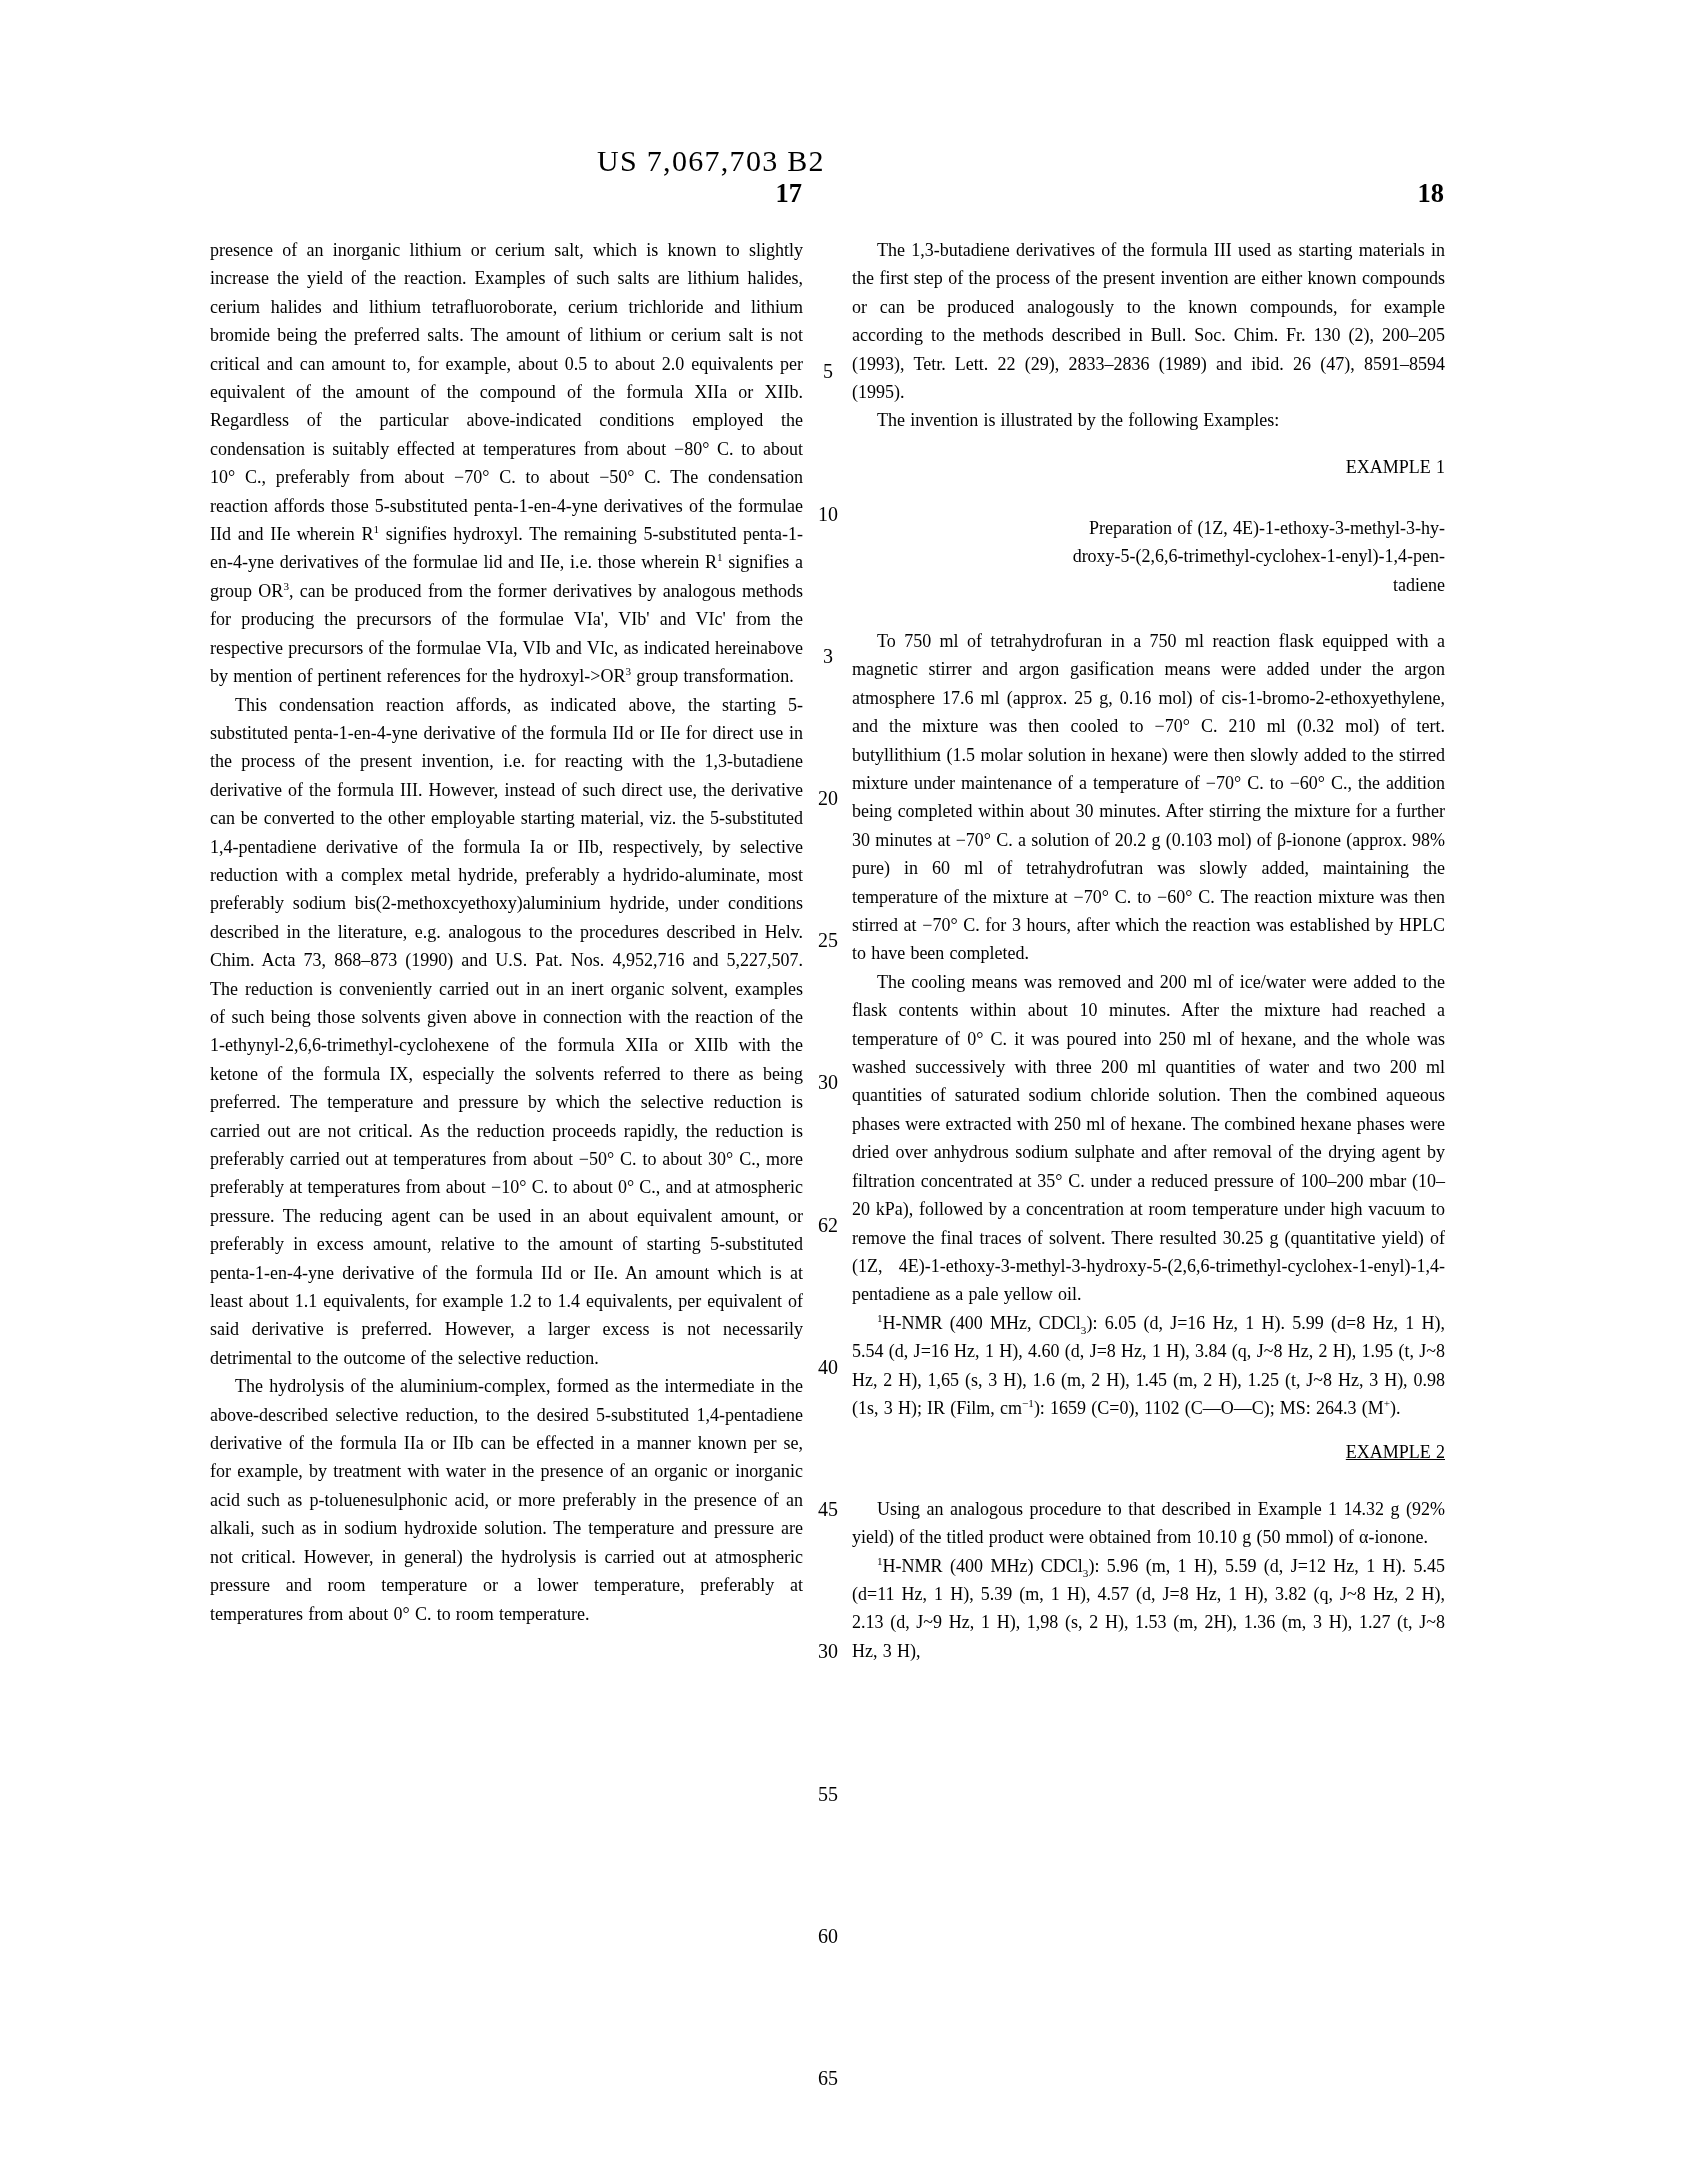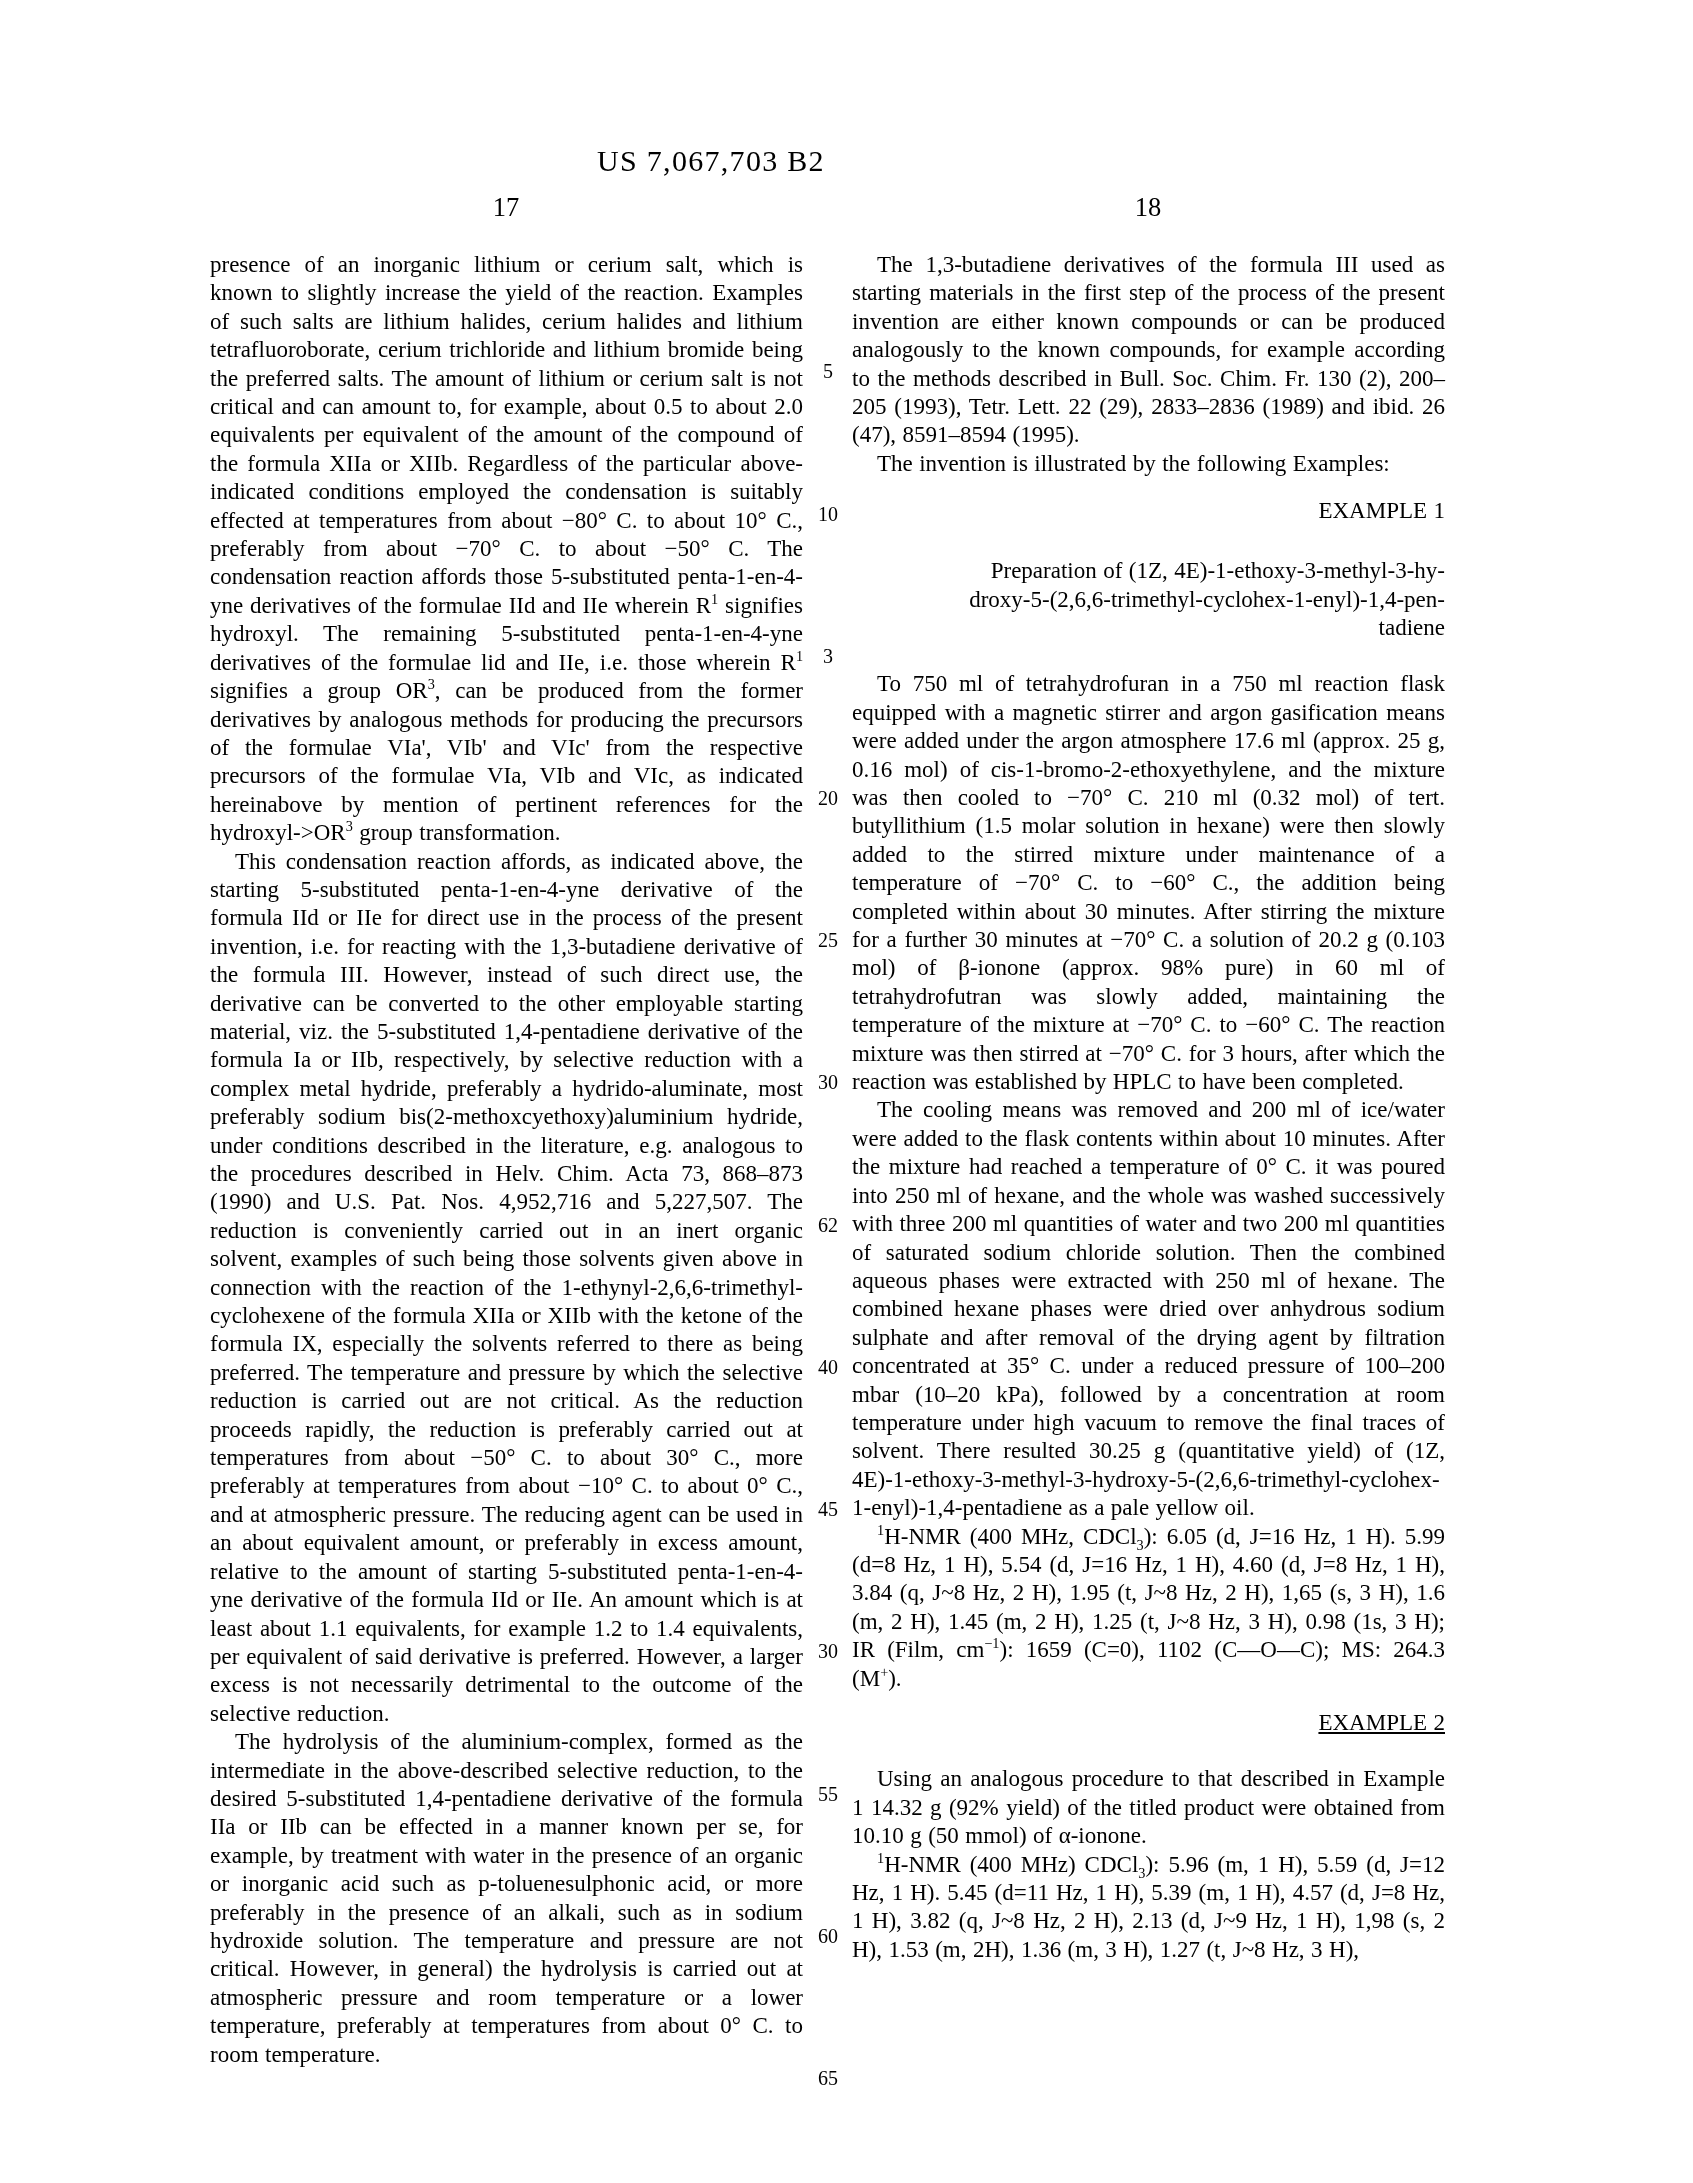--- a/index.html
+++ b/index.html
@@ -1,24 +1,24 @@
 <!DOCTYPE html>
 <html style="font-size:10.6px"><head>
 <meta charset="utf-8">
 <style>
   html,body{margin:0;padding:0;background:#ffffff;}
   .page{position:relative;width:1694px;height:2183px;background:#ffffff;color:#000;
         font-family:"Liberation Serif", serif;overflow:hidden;}
   .patent-number{position:absolute;top:144px;left:0;width:1422px;text-align:center;
         font-size:30px;letter-spacing:1.3px;white-space:nowrap;}
-  .colnum{position:absolute;top:192px;width:592px;text-align:center;font-size:26.5px;font-weight:normal;}
+  .colnum{position:absolute;top:178px;width:592px;text-align:right;font-size:26.5px;font-weight:bold;}
   .colnum-left{left:210px;}
   .colnum-right{left:852px;}
-  .column{position:absolute;top:236px;width:593px;font-size:23px;line-height:28.4px;
-        text-align:justify;word-spacing:0.7px;margin-top:15px;}
+  .column{position:absolute;top:236px;width:593px;font-size:18px;line-height:28.4px;
+        text-align:justify;word-spacing:0.7px;}
   .column-left{left:210px;}
   .column-right{left:852px;}
   .column p{margin:0;text-indent:25px;}
   .column p.noindent{text-indent:0;}
   .heading{text-align:right;text-indent:0 !important;}
   .ex-heading-1{margin-top:18.5px !important;}
   .ex-title-1{margin-top:32px !important;}
   .ex-body-1{margin-top:28px !important;}
   .ex-heading-2{margin-top:16px !important;text-decoration:underline;}
   .ex-title-2{margin-top:26.5px !important;}

